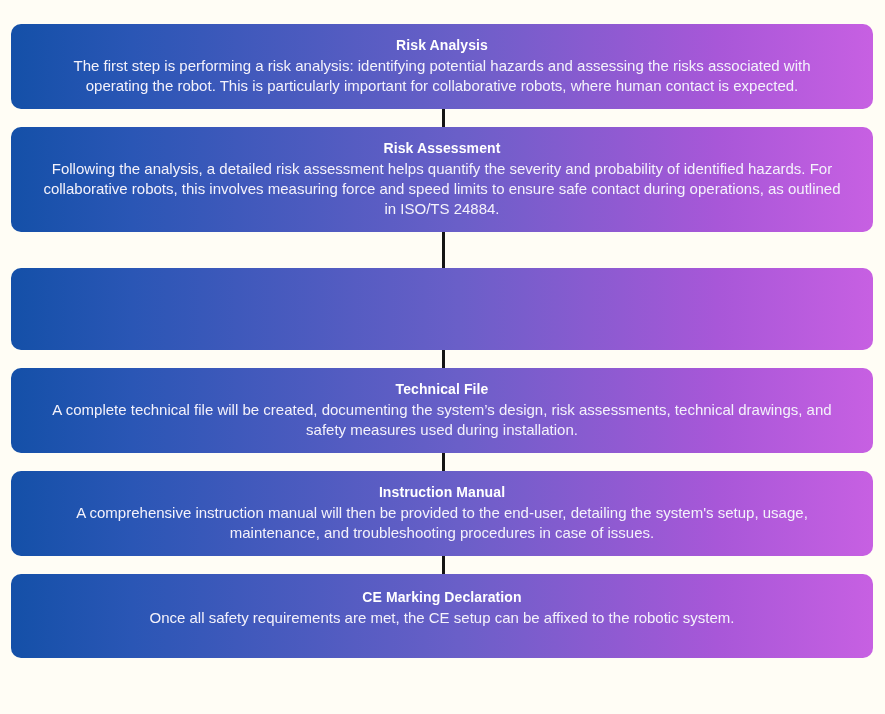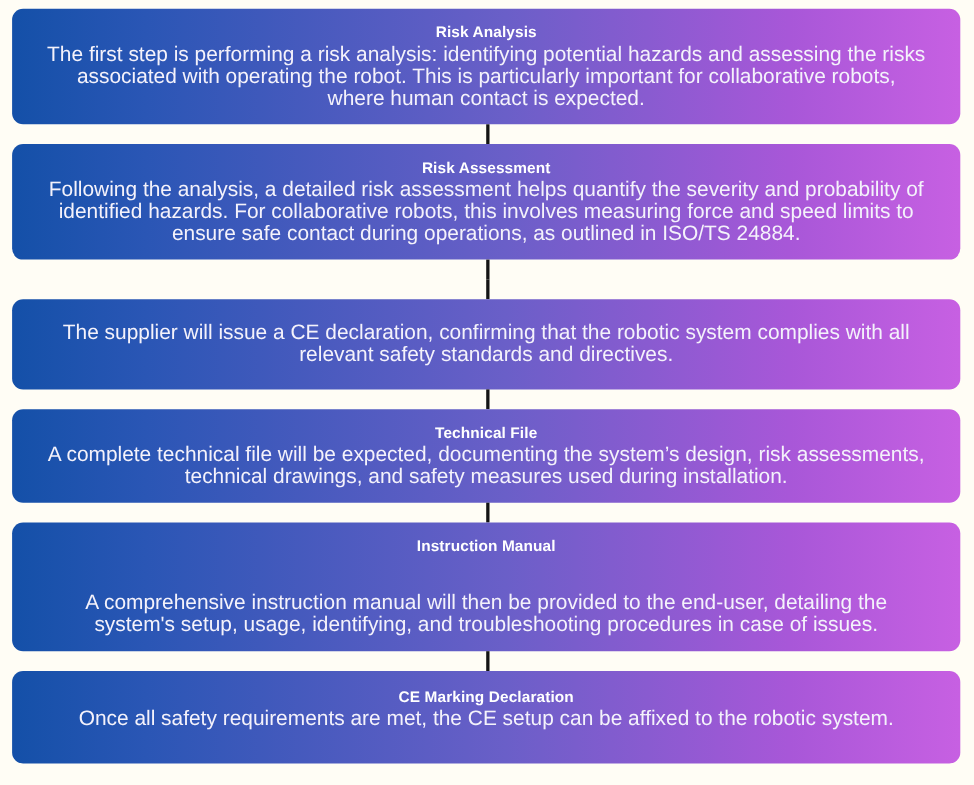--- a/index.html
+++ b/index.html
@@ -52,35 +52,35 @@
     font-size: 14px;
     font-weight: bold;
     line-height: 19px;
     letter-spacing: 0.1px;
     color: #ffffff;
     margin: 0 0 1px 0;
     white-space: nowrap;
   }
 
   .card-body {
-    font-size: 19px;
+    font-size: 15px;
     font-weight: normal;
     line-height: 20px;
     color: #f4f2fb;
     margin: 0;
     max-width: 800px;
   }
 
   
-  .step-0 .card { min-height: 84px; }
+  .step-0 .card { min-height: 84px; margin-top: 16px; }
   .step-1 .card { min-height: 92px; justify-content: center; }
   .step-2 .card { min-height: 92px; }
   .step-3 .card { min-height: 82px; }
   .step-4 .card { min-height: 82px; text-align: center; }
-  .step-5 .card { min-height: 82px; gap: 32px; }
+  .step-5 .card { min-height: 82px; }
   .step-6 .card { min-height: 84px; padding-bottom: 28px; }
 
   
   .connector {
     width: 3px;
     height: 18px;
     background: #141414;
     margin: 0 auto;
     position: relative;
     left: 1px;
@@ -105,37 +105,36 @@
       <div class="card-title">Risk Assessment</div>
       <div class="card-body">Following the analysis, a detailed risk assessment helps quantify the severity and probability of identified hazards. For collaborative robots, this involves measuring force and speed limits to ensure safe contact during operations, as outlined in ISO/TS 24884.</div>
     </div>
   </div>
   <div class="connector"></div>
 
   <div class="connector"></div>
 
   <div class="step step-3">
     <div class="card">
-      <div class="card-body">The supplier will issue a CE declaration, confirming that the robotic system complies with all relevant safety standards and directives.</div>
     </div>
   </div>
   <div class="connector"></div>
 
   <div class="step step-4">
     <div class="card">
       <div class="card-title">Technical File</div>
-      <div class="card-body">A complete technical file will be expected, documenting the system’s design, risk assessments, technical drawings, and safety measures used during installation.</div>
+      <div class="card-body">A complete technical file will be created, documenting the system’s design, risk assessments, technical drawings, and safety measures used during installation.</div>
     </div>
   </div>
   <div class="connector"></div>
 
   <div class="step step-5">
     <div class="card">
       <div class="card-title">Instruction Manual</div>
-      <div class="card-body">A comprehensive instruction manual will then be provided to the end-user, detailing the system's setup, usage, identifying, and troubleshooting procedures in case of issues.</div>
+      <div class="card-body">A comprehensive instruction manual will then be provided to the end-user, detailing the system's setup, usage, maintenance, and troubleshooting procedures in case of issues.</div>
     </div>
   </div>
   <div class="connector"></div>
 
   <div class="step step-6">
     <div class="card">
       <div class="card-title">CE Marking Declaration</div>
       <div class="card-body">Once all safety requirements are met, the CE setup can be affixed to the robotic system.</div>
     </div>
   </div>

